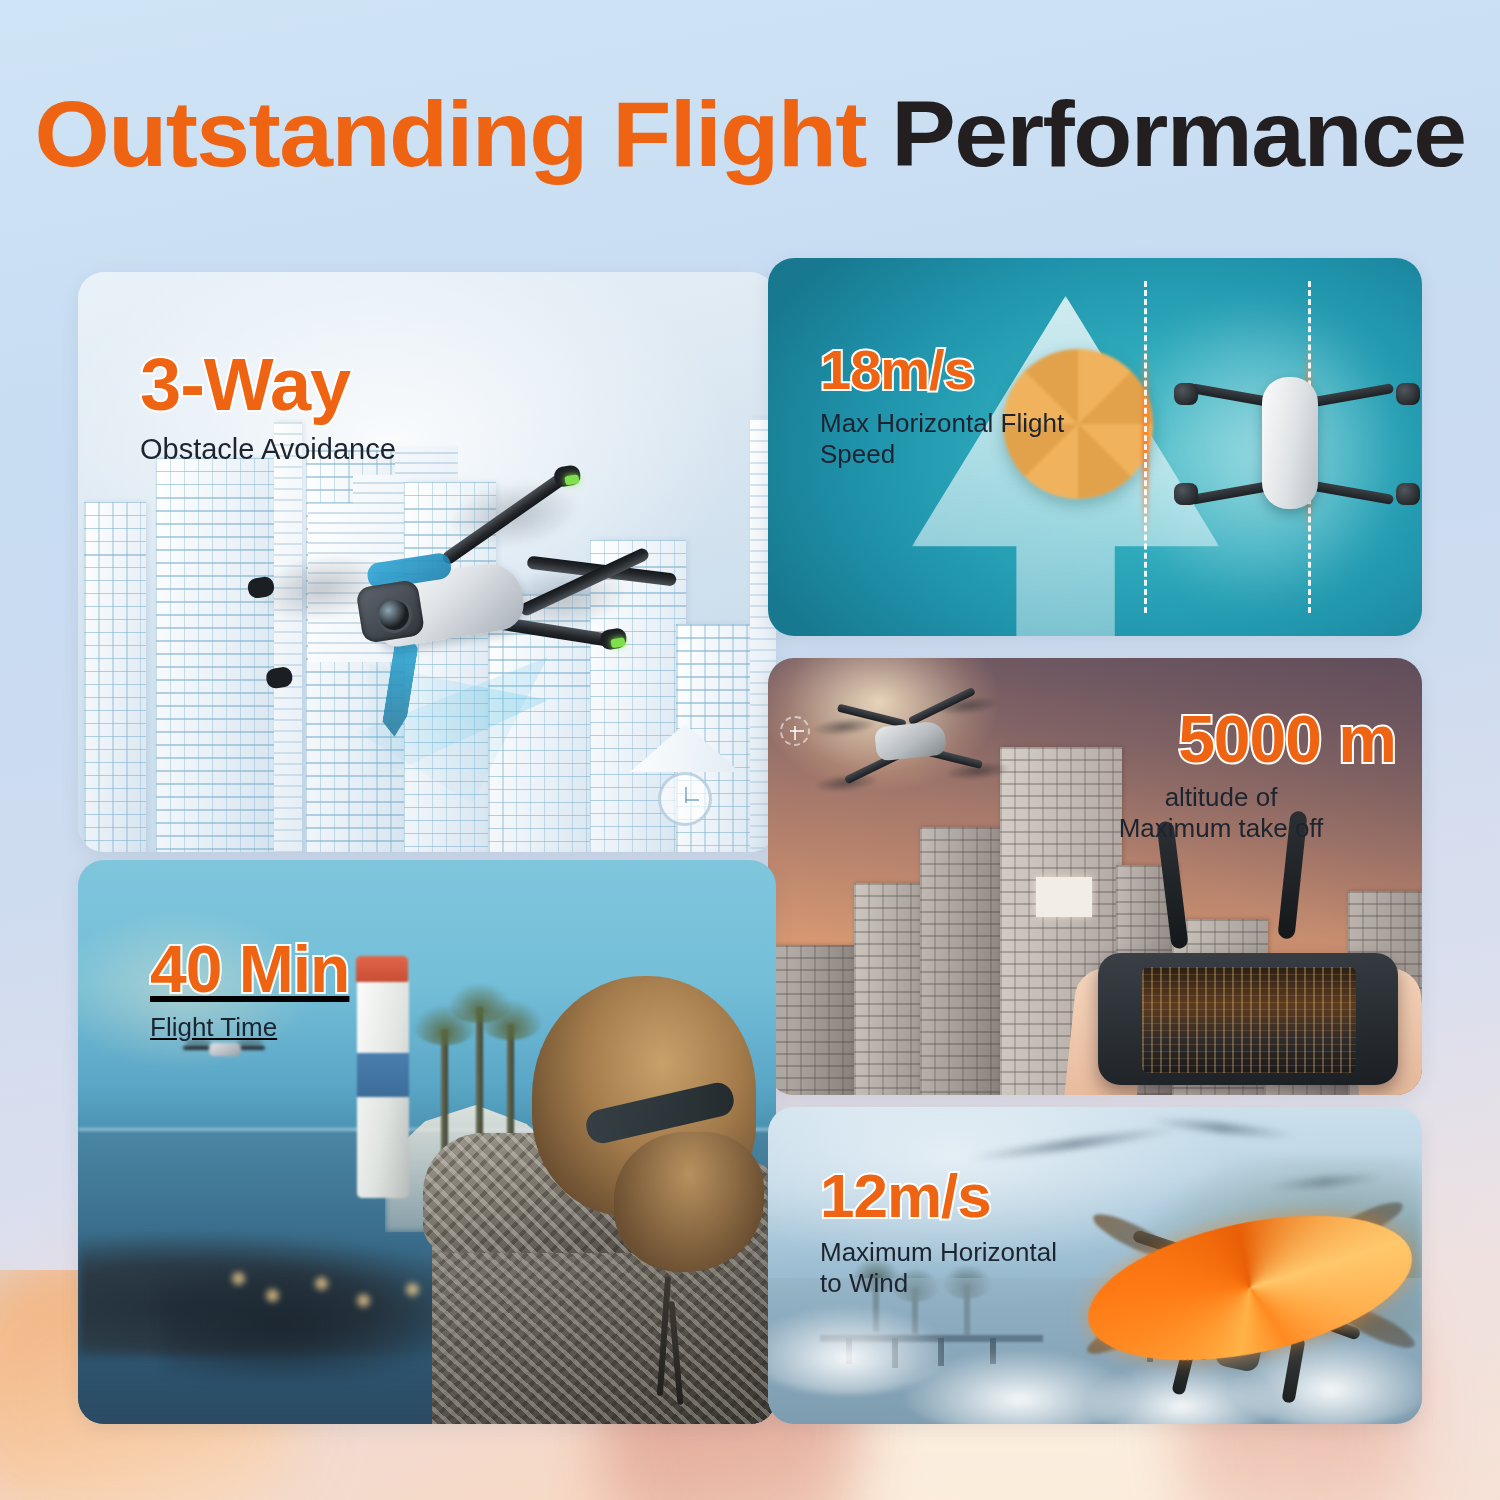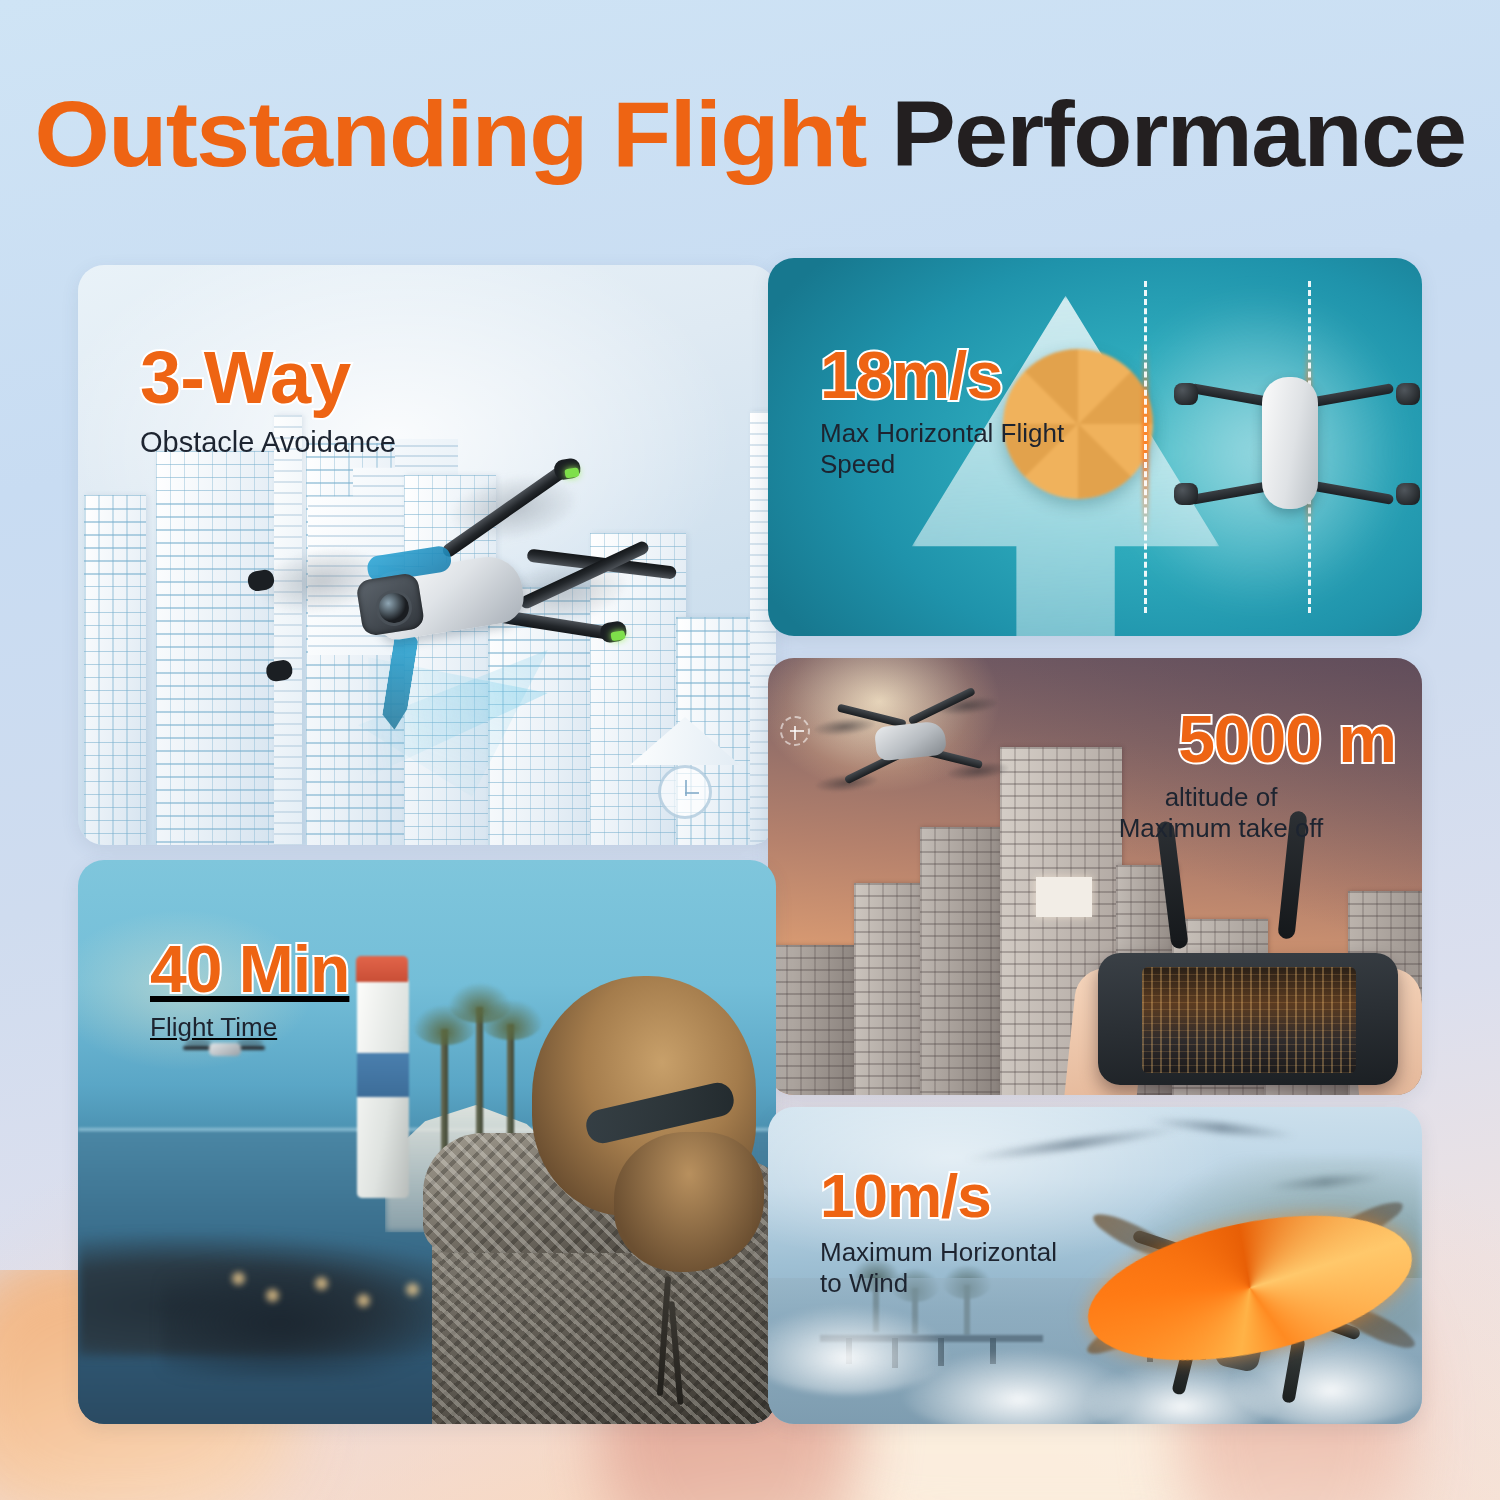--- a/index.html
+++ b/index.html
@@ -35,21 +35,21 @@
   .headline .accent { color:#ee6413; }
   .headline .dark   { color:#231f20; }
 
   
   .grid { position:absolute; left:78px; top:258px; width:1344px; height:1166px; z-index:4; }
 
   .card { position:absolute; border-radius:26px; overflow:hidden;
           box-shadow:0 5px 18px rgba(60,80,110,.10); }
 
   
-  #card-obstacle { left:0px;   top:7px;    width:698px; height:580px; }
+  #card-obstacle { left:0px;   top:14px;    width:698px; height:580px; }
   #card-speed    { left:690px; top:0px;    width:654px; height:378px; }
   #card-altitude { left:690px; top:400px;  width:654px; height:437px; }
   #card-flight   { left:0px;   top:602px;  width:698px; height:564px; }
   #card-wind     { left:690px; top:849px;  width:654px; height:317px; }
 
   .scene { position:absolute; inset:0; overflow:hidden; }
 
   .txtblock { position:absolute; z-index:9; }
   .stat {
     font-weight:bold; color:#ee6413; line-height:1;
@@ -57,21 +57,21 @@
     letter-spacing:-1px;
   }
   .sub { color:#1d2430; line-height:1.18; margin-top:10px; font-weight:400; }
 
   
   #card-obstacle .txtblock { left:62px; top:76px; }
   #card-obstacle .stat { font-size:74px; }
   #card-obstacle .sub  { font-size:29px; }
 
   #card-speed .txtblock { left:52px; top:84px; }
-  #card-speed .stat { font-size:66px; }
+  #card-speed .stat { font-size:56px; }
   #card-speed .sub  { font-size:26px; max-width:330px; }
 
   #card-altitude .txtblock { left:278px; top:48px; width:350px; text-align:center; }
   #card-altitude .stat { font-size:66px; text-align:right; }
   #card-altitude .sub  { font-size:26px; text-align:center; }
 
   #card-flight .txtblock { left:72px; top:76px;text-decoration:underline; }
   #card-flight .stat { font-size:66px; }
   #card-flight .sub  { font-size:26px; }
 
@@ -583,21 +583,21 @@
         <div class="blade" style="left:-12px;top:132px;transform:rotate(-26deg);"></div>
         <div class="leg5" style="left:84px;top:140px;transform:rotate(14deg);"></div>
         <div class="leg5" style="left:192px;top:148px;transform:rotate(10deg);"></div>
         <div class="dr5-body"></div>
         <div class="dr5-cam"></div>
         <div class="ring"></div>
       </div>
     </div>
 
     <div class="txtblock">
-      <div class="stat">10m/s</div>
+      <div class="stat">12m/s</div>
       <div class="sub">
         <div>Maximum Horizontal</div>
         <div>to Wind</div>
       </div>
     </div>
   </div>
 
 </div>
 
 </body></html>

